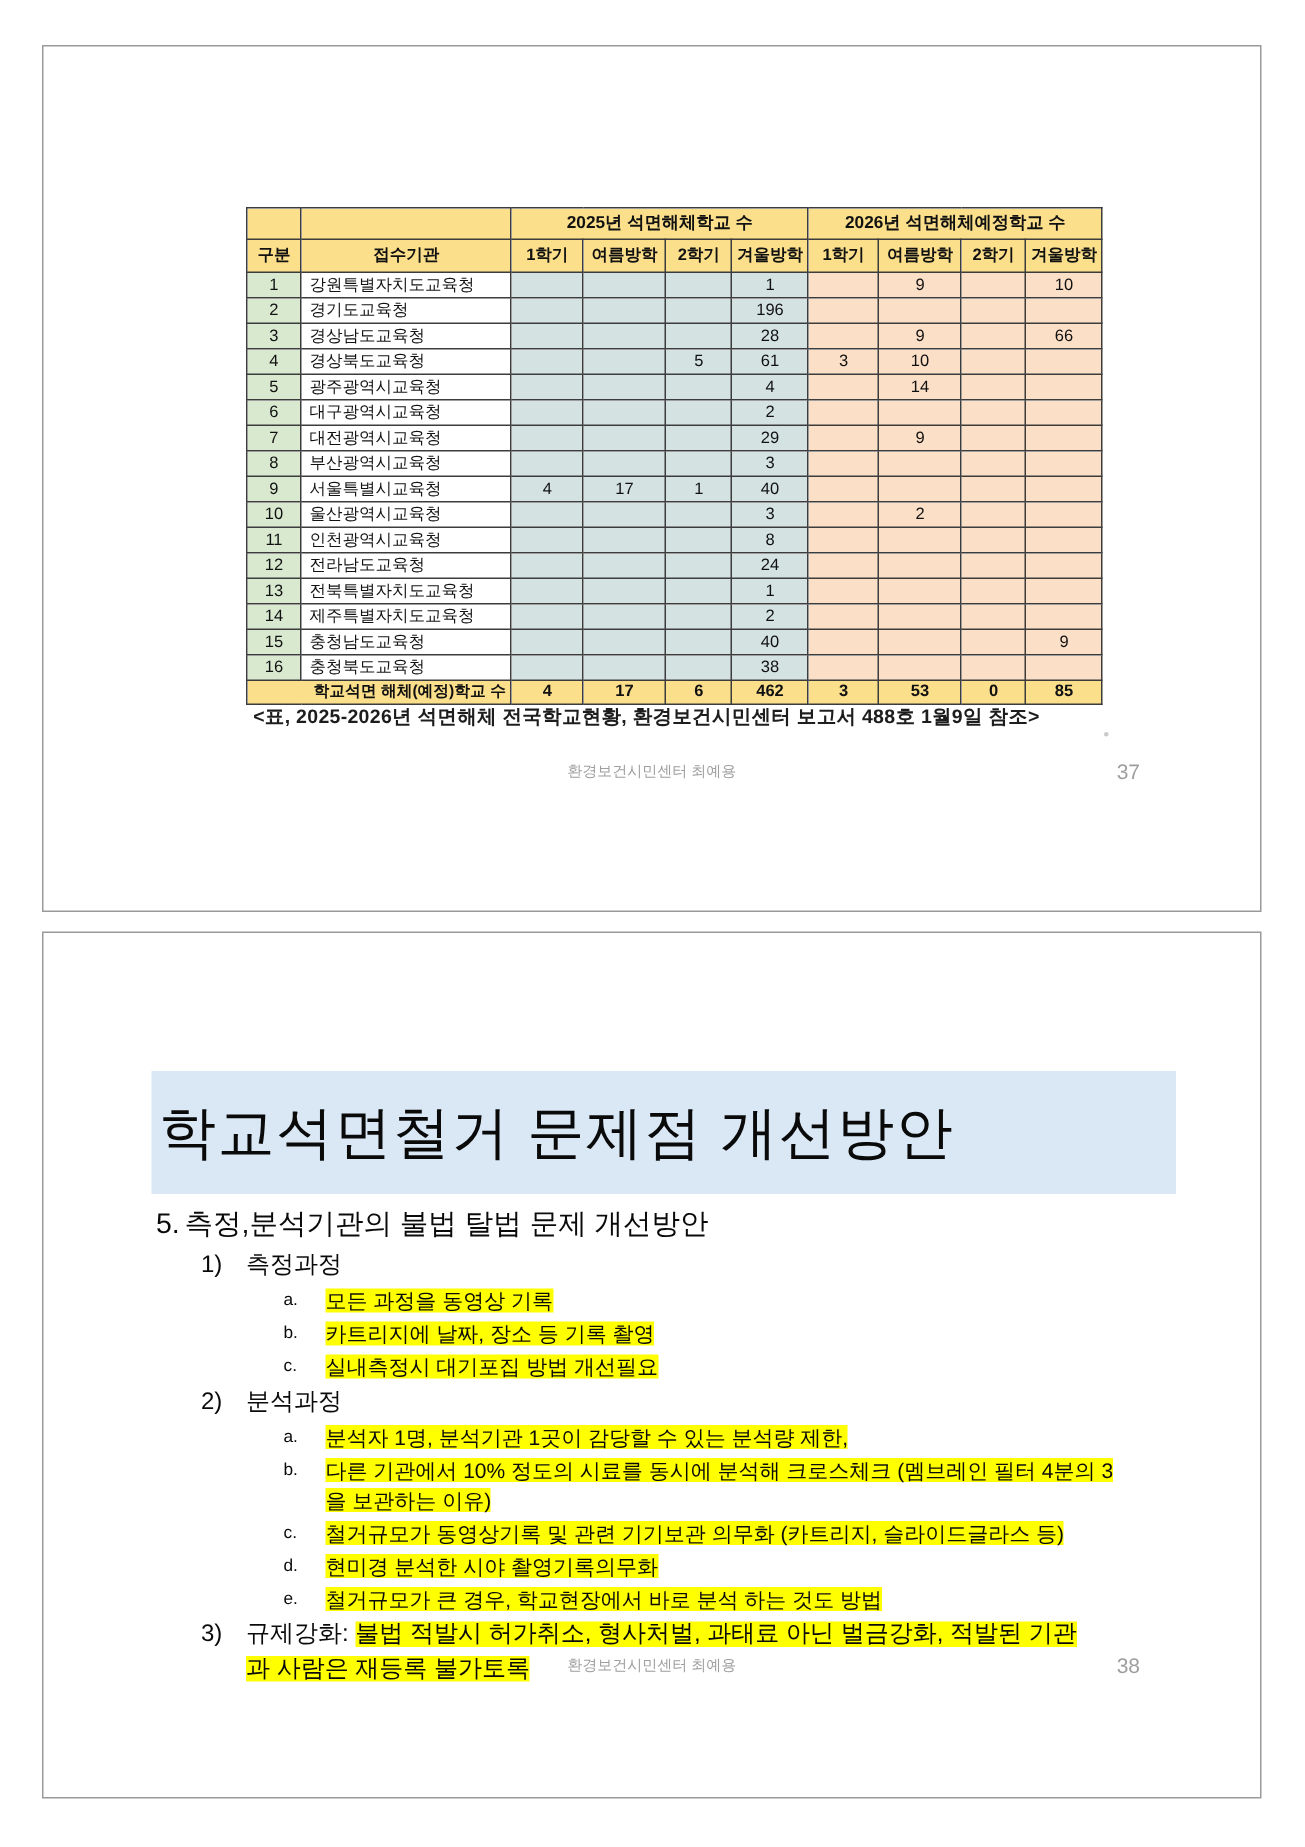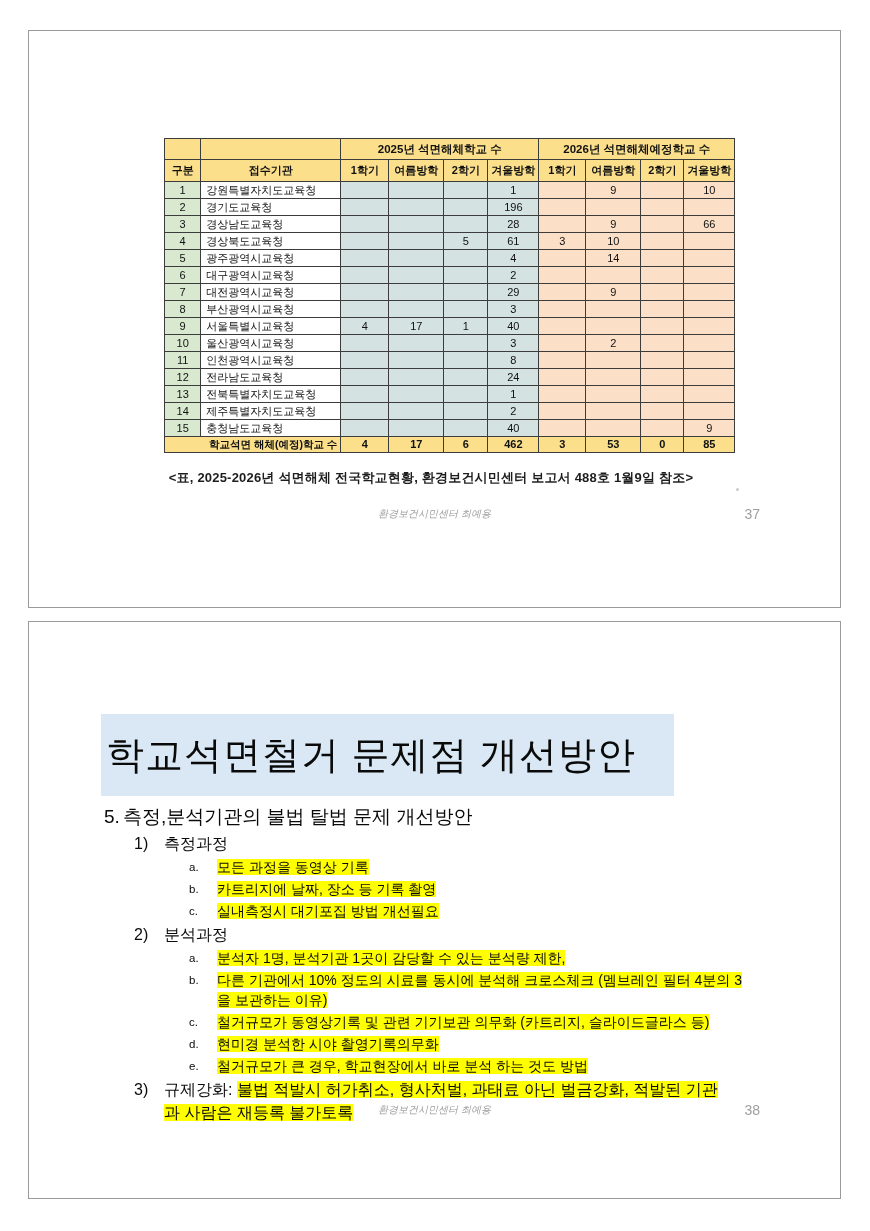--- a/index.html
+++ b/index.html
@@ -21,31 +21,31 @@
   .tbl td.idx{background:var(--index_green);}
   .tbl td.org{background:#ffffff;text-align:left;padding-left:5px;}
   .tbl td.y25{background:var(--blue_2025);}
   .tbl td.y26{background:var(--peach_2026);}
   .tbl tr.total td{height:16px;background:var(--header_yellow);font-weight:bold;}
   .tbl tr.total td.tlabel{font-size:10.5px;text-align:center;padding-left:44px;}
 
   .caption{position:absolute;left:122px;top:438px;width:560px;text-align:center;
            font-size:13px;font-weight:bold;color:#1d1d1d;letter-spacing:.2px;}
   .footer{position:absolute;left:0;width:100%;text-align:center;font-size:10px;
-          color:var(--footer_gray);font-style:italic;}
+          color:var(--footer_gray);}
   #slide1 .footer{top:476px;}
   #slide2 .footer{top:481px;}
   .pagenum{position:absolute;right:80px;font-size:14px;color:var(--footer_gray);}
   #slide1 .pagenum{top:475px;}
   #slide2 .pagenum{top:480px;}
   .speck{position:absolute;left:707px;top:457px;width:3px;height:3px;border-radius:50%;
          background:#8a8a8a;opacity:.45;}
 
   
-  .title-band{position:absolute;left:72px;top:92px;width:573px;height:82px;
+  .title-band{position:absolute;left:72px;top:92px;width:683px;height:82px;
               background:var(--title_band);display:flex;align-items:center;}
   .title-band h1{margin:0;padding-left:5px;font-size:38px;font-weight:normal;
                  letter-spacing:1px;color:#0a0a0a;white-space:nowrap;}
   .outline{position:absolute;left:75px;top:182px;width:660px;color:#0a0a0a;}
   .l0{display:flex;font-size:19px;line-height:26px;margin-bottom:2px;}
   .l0 .m0{width:19px;flex:0 0 19px;}
   .l1{display:flex;font-size:16px;line-height:23px;margin-top:2px;}
   .l1 .m1{width:30px;flex:0 0 30px;padding-left:30px;}
   .l1 .t1{width:560px;}
   .li{display:flex;font-size:14px;line-height:20px;margin-top:2px;}
@@ -266,20 +266,32 @@
             <td class="org">충청남도교육청</td>
             <td class="y25"></td>
             <td class="y25"></td>
             <td class="y25"></td>
             <td class="y25">40</td>
             <td class="y26"></td>
             <td class="y26"></td>
             <td class="y26"></td>
             <td class="y26">9</td>
           </tr>
+          <tr>
+            <td class="idx">16</td>
+            <td class="org">충청북도교육청</td>
+            <td class="y25"></td>
+            <td class="y25"></td>
+            <td class="y25"></td>
+            <td class="y25">38</td>
+            <td class="y26"></td>
+            <td class="y26"></td>
+            <td class="y26"></td>
+            <td class="y26"></td>
+          </tr>
           <tr class="total">
             <td class="tlabel" colspan="2">학교석면 해체(예정)학교 수</td>
             <td>4</td>
             <td>17</td>
             <td>6</td>
             <td>462</td>
             <td>3</td>
             <td>53</td>
             <td>0</td>
             <td>85</td>

